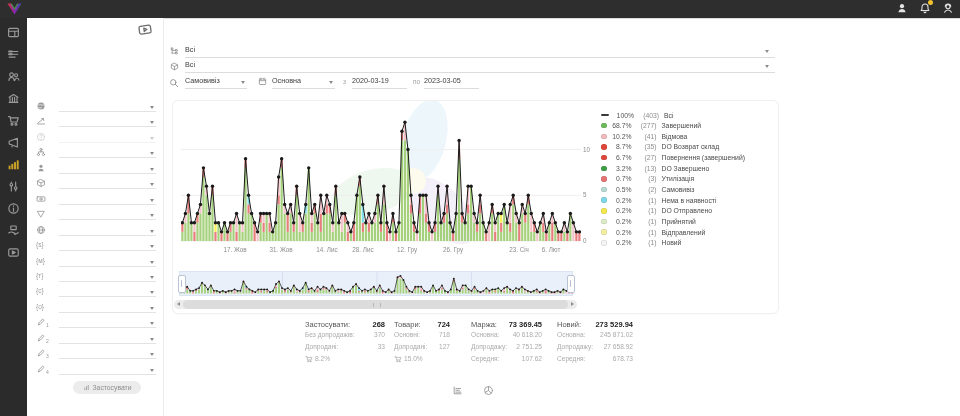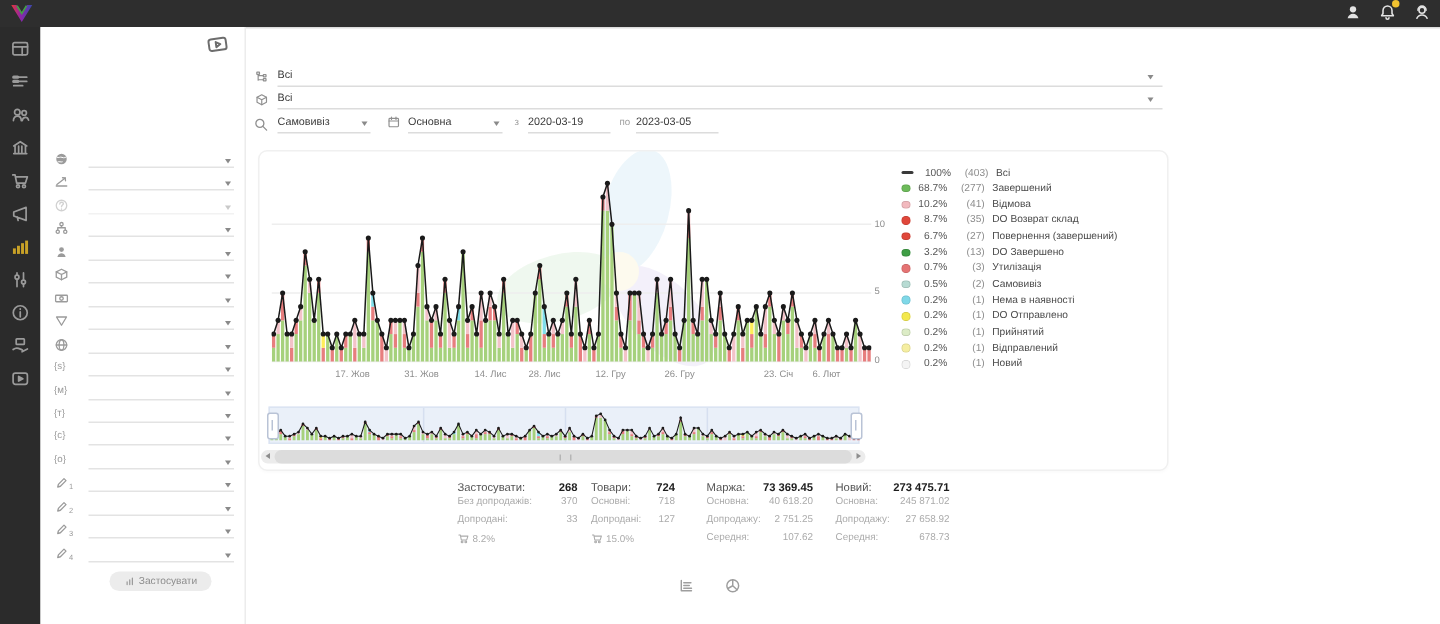--- a/index.html
+++ b/index.html
@@ -1301,21 +1301,21 @@
             <circle cx="8.3" cy="9.4" r=".9"></circle>
           </svg></span><span>15.0%</span></div>
     </div>
     <div class="scol" style="left: 471px; width: 71px;">
       <div class="shead"><span>Маржа:</span><b>73 369.45</b></div>
       <div class="srow"><span>Основна:</span><span class="v">40 618.20</span></div>
       <div class="srow"><span>Допродажу:</span><span class="v">2 751.25</span></div>
       <div class="srow"><span>Середня:</span><span class="v">107.62</span></div>
     </div>
     <div class="scol" style="left: 557px; width: 76px;">
-      <div class="shead"><span>Новий:</span><b>273 475.71</b></div>
+      <div class="shead"><span>Новий:</span><b>273 529.94</b></div>
       <div class="srow"><span>Основна:</span><span class="v">245 871.02</span></div>
       <div class="srow"><span>Допродажу:</span><span class="v">27 658.92</span></div>
       <div class="srow"><span>Середня:</span><span class="v">678.73</span></div>
     </div>
   </div>
 
 <span class="f-ic" style="left:452px;top:385px">
     <svg viewBox="0 0 12 12" style="width:100%;height:100%;display:block" fill="none" stroke="currentColor" stroke-width="1.05" stroke-linecap="round" stroke-linejoin="round">
       <path d="M2.4 2.2v7.4h7.4"></path>
       <path d="M4.2 3.8h5.2M4.2 5.8h4M4.2 7.8h5.6"></path>

